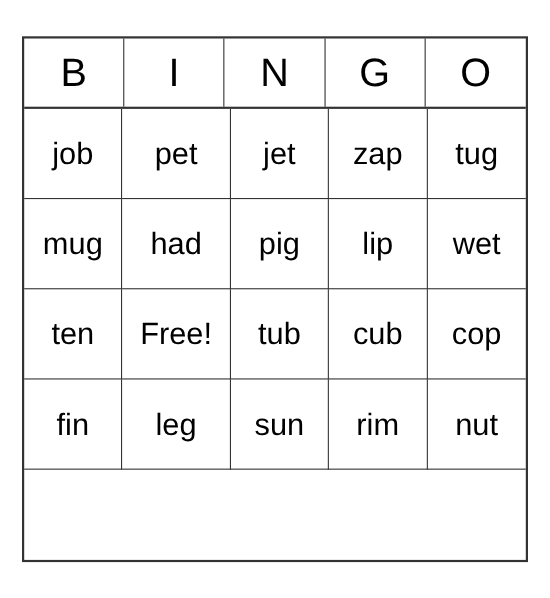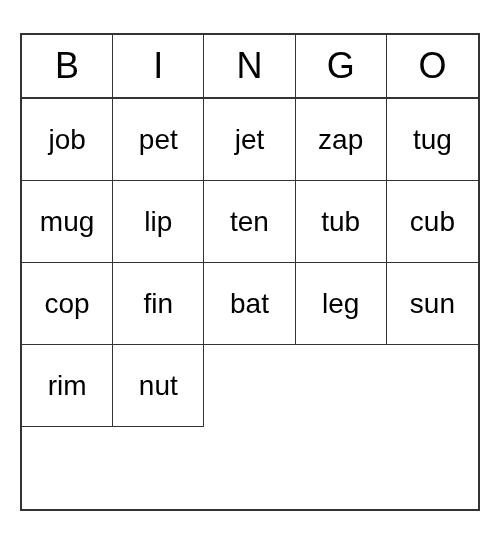--- a/index.html
+++ b/index.html
@@ -78,25 +78,28 @@
     <div class="header-cell">G</div>
     <div class="header-cell">O</div>
   </div>
   <div class="bingo-body">
     <div class="cell">job</div>
     <div class="cell">pet</div>
     <div class="cell">jet</div>
     <div class="cell">zap</div>
     <div class="cell">tug</div>
     <div class="cell">mug</div>
+    <div class="cell">had</div>
+    <div class="cell">pig</div>
     <div class="cell">lip</div>
+    <div class="cell">wet</div>
     <div class="cell">ten</div>
+    <div class="cell">Free!</div>
     <div class="cell">tub</div>
     <div class="cell">cub</div>
     <div class="cell">cop</div>
     <div class="cell">fin</div>
-    <div class="cell">bat</div>
     <div class="cell">leg</div>
     <div class="cell">sun</div>
     <div class="cell">rim</div>
     <div class="cell">nut</div>
   </div>
 </div>
 
 </body></html>

